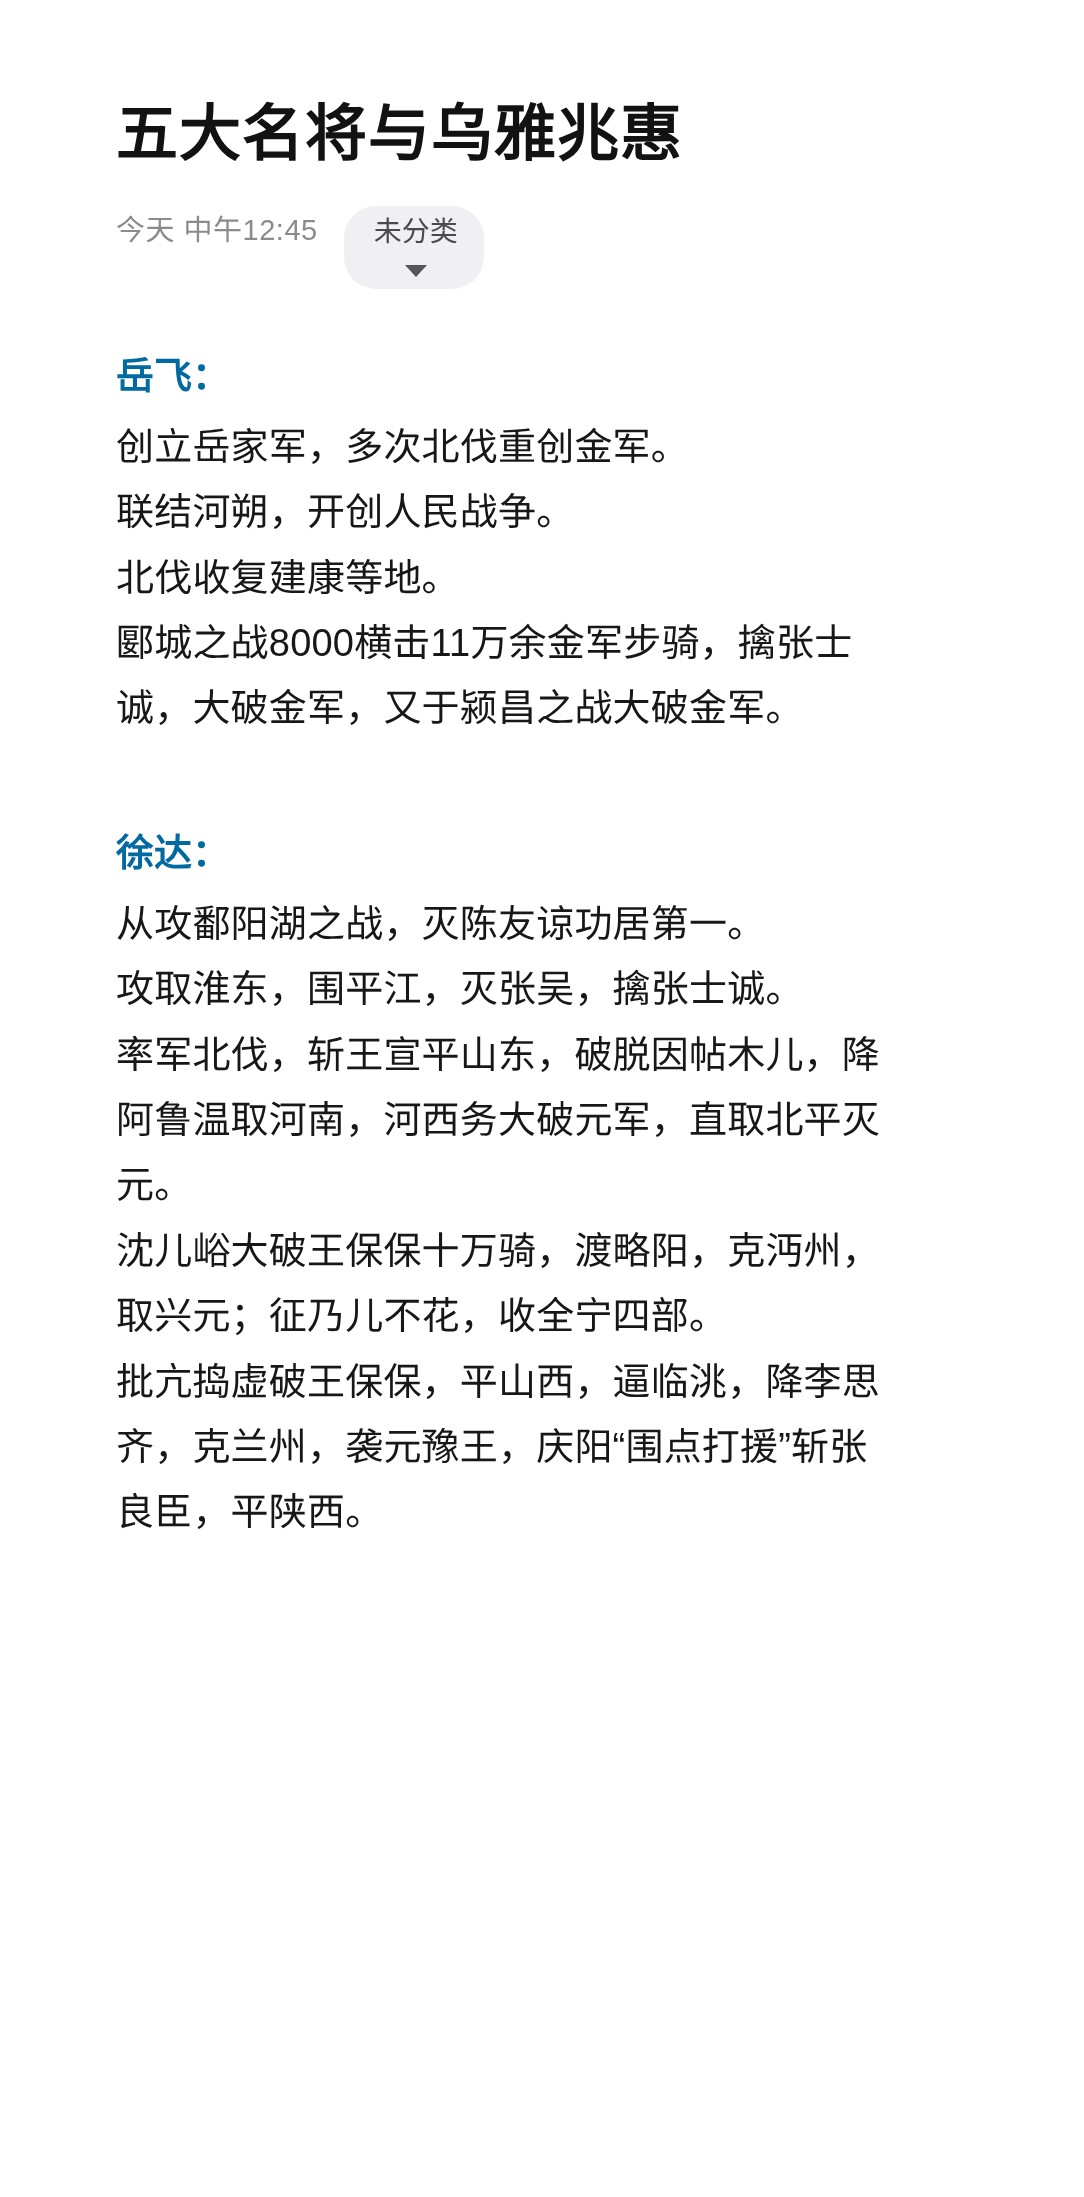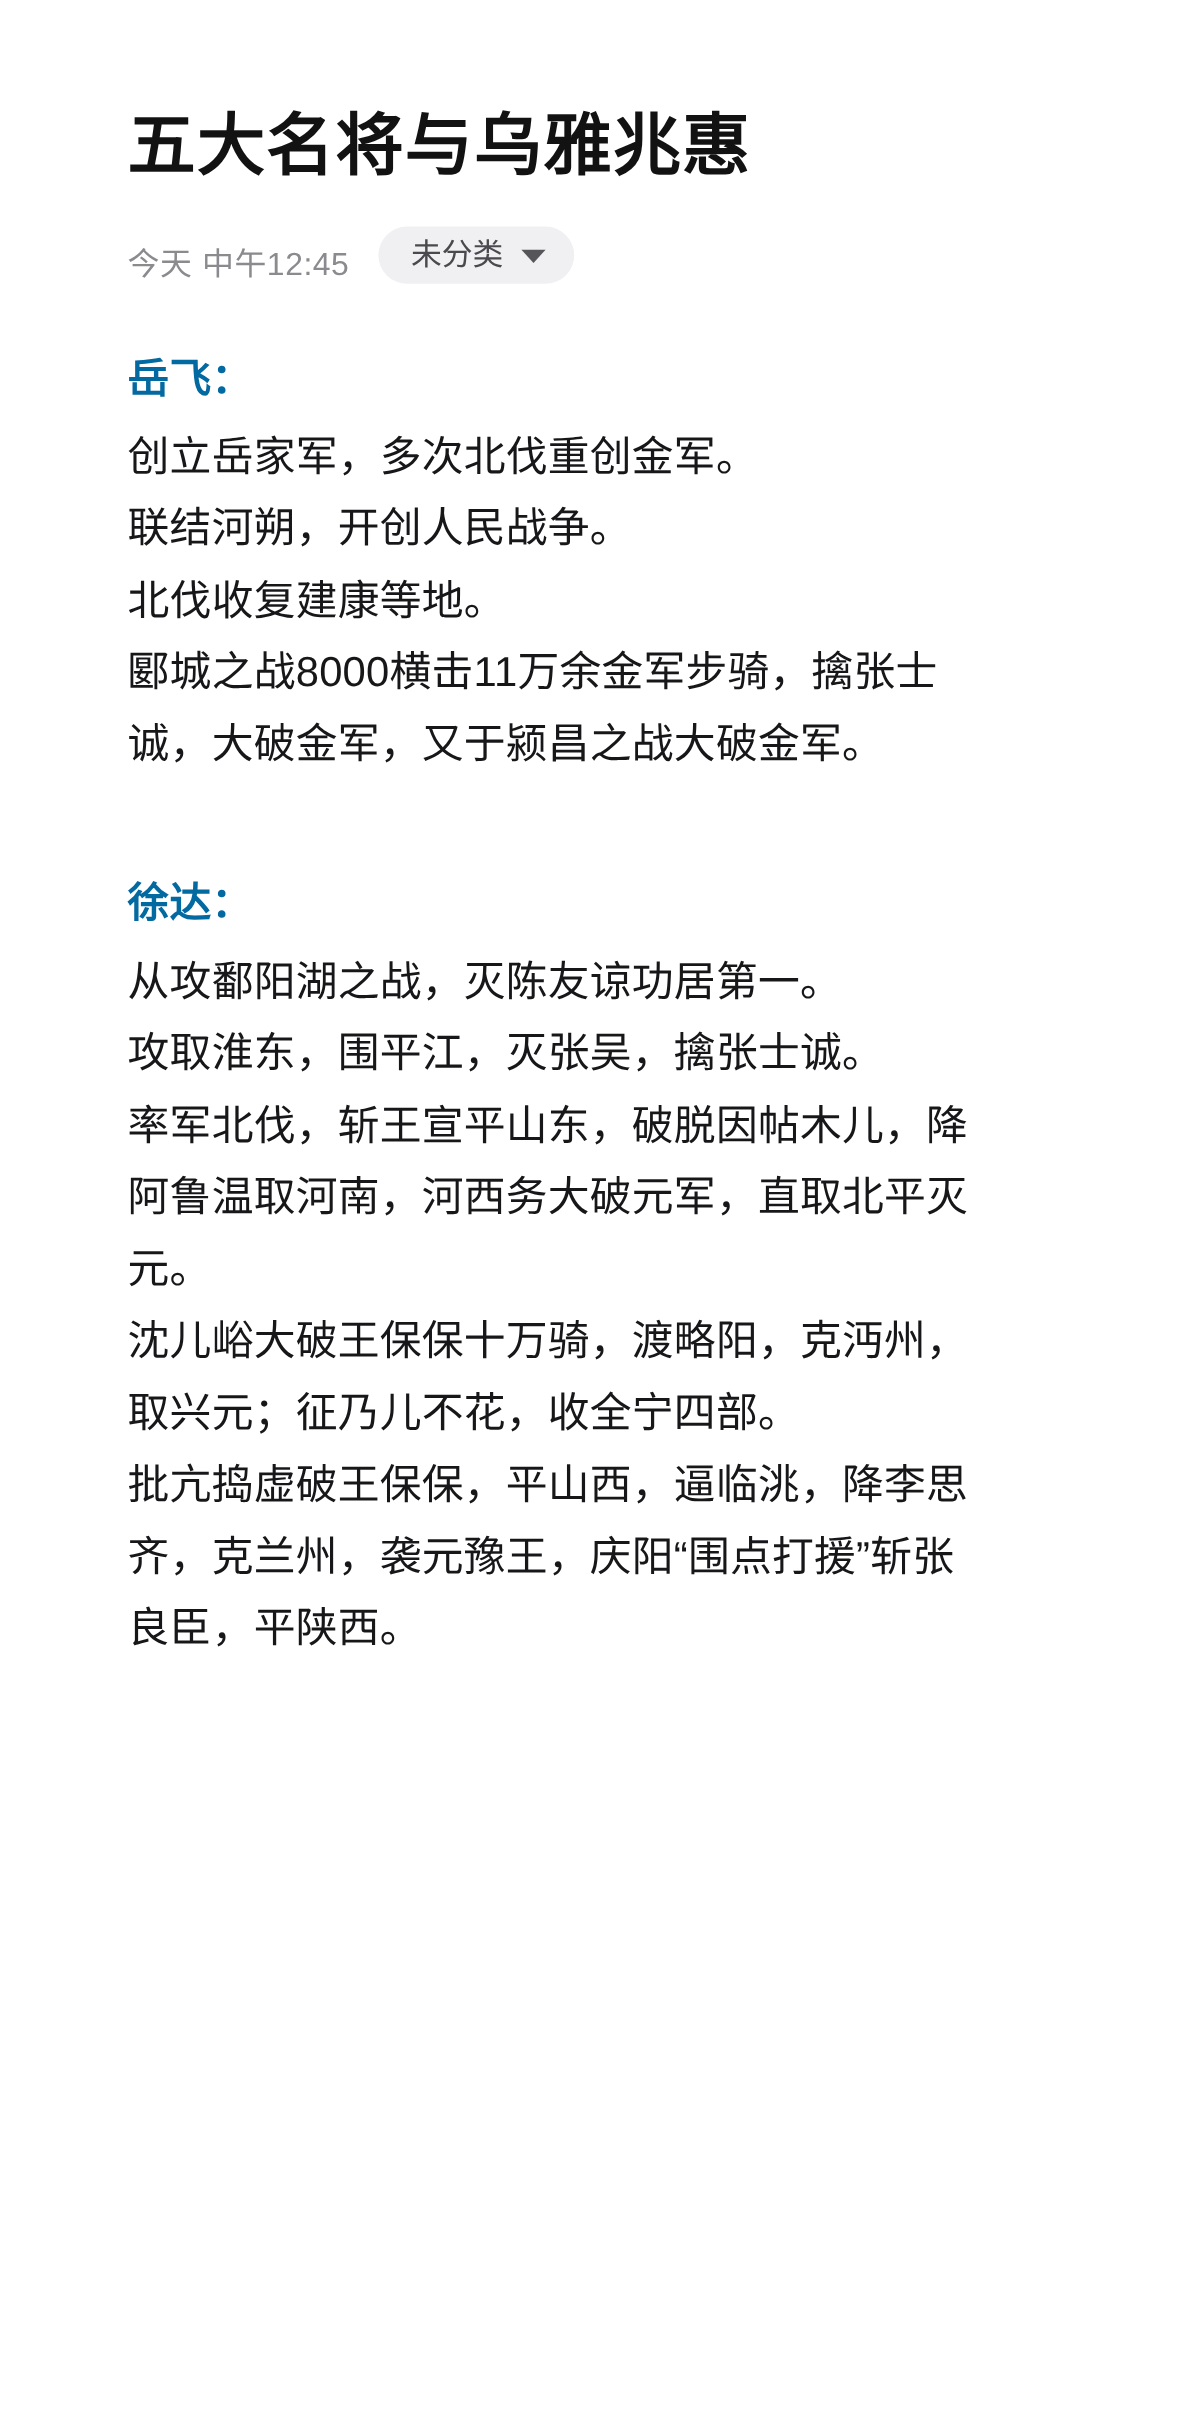--- a/index.html
+++ b/index.html
@@ -25,41 +25,42 @@
   .note-title {
     font-size: 62px;
     line-height: 1.22;
     font-weight: 700;
     letter-spacing: 1px;
     color: #121212;
     margin: 0 0 34px 0;
   }
   .meta-row {
     display: flex;
-    align-items: flex-end;
+    align-items: flex-start;
     gap: 26px;
     margin-bottom: 52px;
   }
   .meta-date {
     font-size: 29px;
     color: #8b8b8f;
     letter-spacing: 0.5px;
     white-space: nowrap;
   }
   .category-chip {
     display: inline-flex;
     align-items: center;
     gap: 16px;
     background: #f0f0f2;
     border-radius: 32px;
     padding: 12px 26px 12px 30px;
     color: #4a4a4e;
     font-size: 28px;
     line-height: 1;
     cursor: pointer;
+    flex-direction: column;
   }
   .chevron {
     width: 0;
     height: 0;
     border-left: 11px solid transparent;
     border-right: 11px solid transparent;
     border-top: 12px solid #55555a;
     display: inline-block;
     margin-top: 3px;
   }

